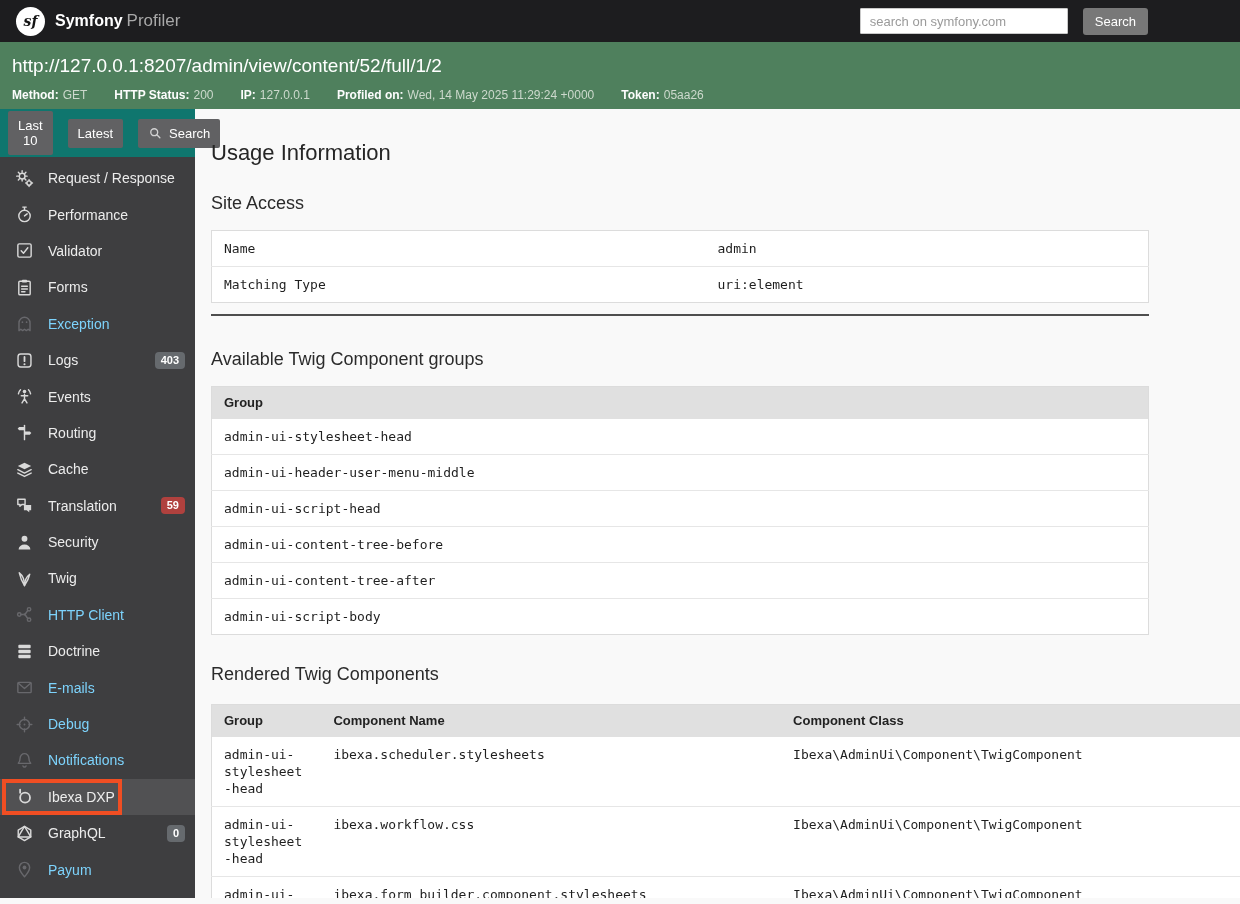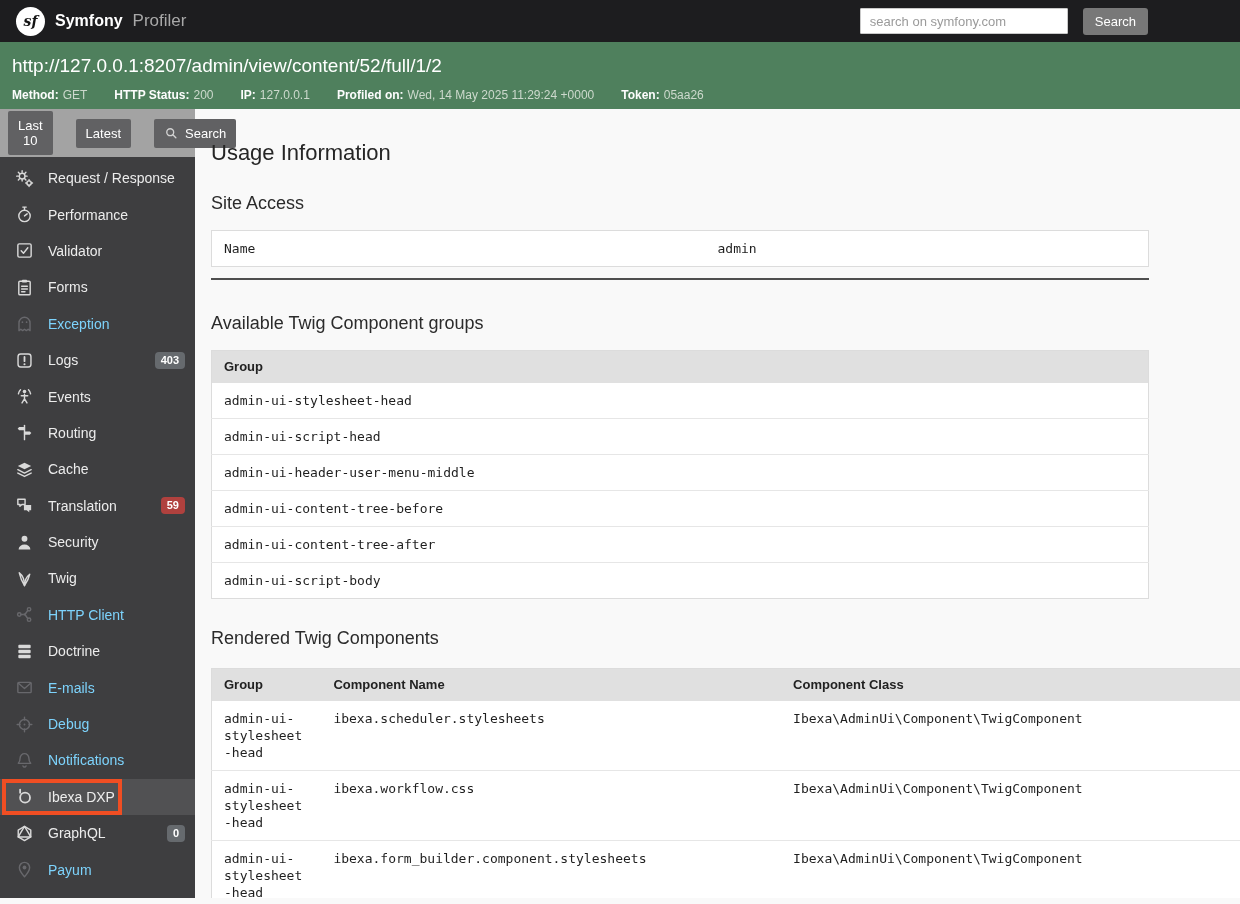--- a/index.html
+++ b/index.html
@@ -15,21 +15,21 @@
     height:42px; background:#1d1d1f; display:flex; align-items:center;
     padding:0 92px 0 16px;
   }
   .logo-circle {
     width:29px; height:29px; border-radius:50%; background:#fff; color:#141414;
     font-family:"DejaVu Serif", serif; font-style:italic; font-weight:bold;
     display:flex; align-items:center; justify-content:center; font-size:14px;
     flex-shrink:0;
   }
   .brand-name { color:#fff; font-size:16px; font-weight:bold; margin-left:10px; }
-  .app-name { color:#a8a8a8; font-size:17px; margin-left:10px;text-align:right; }
+  .app-name { color:#a8a8a8; font-size:17px; margin-left:4px;text-align:right; }
   .topbar-search { margin-left:auto; display:flex; align-items:center; gap:15px; }
   .topbar-search input {
     width:208px; height:26px; border:1px solid #c9c9c9; font-size:13px;
     padding:0 9px; font-family:"Liberation Sans", sans-serif; color:#333;
     outline:none; border-radius:1px;
   }
   .topbar-search input::placeholder { color:#9a9a9a; }
   .search-btn {
     background:#787878; color:#fff; border:none; font-size:13px;
     padding:6px 12px; border-radius:3px; cursor:pointer;
@@ -46,22 +46,22 @@
     margin-top:11px; display:flex; gap:27px; font-size:12px; color:#cdd9cd;
   }
   .status-meta b { color:#fdfdfd; font-weight:bold; margin-right:4px; }
 
   
   .layout { display:flex; height:789px; }
 
   
   .sidebar { width:195px; flex-shrink:0; background:#3e3e40; }
   .side-top {
-    background:#a3a3a3; height:48px; display:flex; align-items:center;
-    padding:0 8px; gap:23px;
+    background:#0f766e; height:48px; display:flex; align-items:center;
+    padding:0 8px; gap:15px;
   }
   .side-btn {
     background:#616163; color:#fff; font-size:13px; border:none;
     border-radius:2px; padding:7px 10px; cursor:pointer;
     display:flex; align-items:center; gap:6px;
     font-family:"Liberation Sans", sans-serif;
   }
   .side-btn .icon { display:flex; color:#d2d2d2; }
   .menu { padding-top:3px; }
   .side-item {
@@ -353,40 +353,44 @@
     <table class="tbl">
       <colgroup>
           <col style="width:494px">
           <col>
         </colgroup>
       <tbody id="site-access-body">
           <tr>
             <th class="mono mono-b">Name</th>
             <td class="mono">admin</td>
           </tr>
+          <tr>
+            <th class="mono mono-b">Matching Type</th>
+            <td class="mono">uri:element</td>
+          </tr>
         </tbody>
     </table>
     <div class="hr-dark"></div>
 
     <h2 class="section-h after-hr">Available Twig Component groups</h2>
     <table class="tbl">
       <thead>
           <tr>
             <th>Group</th>
           </tr>
         </thead>
       <tbody id="groups-body">
           <tr>
             <td class="mono">admin-ui-stylesheet-head</td>
           </tr>
           <tr>
+            <td class="mono">admin-ui-header-user-menu-middle</td>
+          </tr>
+          <tr>
             <td class="mono">admin-ui-script-head</td>
-          </tr>
-          <tr>
-            <td class="mono">admin-ui-header-user-menu-middle</td>
           </tr>
           <tr>
             <td class="mono">admin-ui-content-tree-before</td>
           </tr>
           <tr>
             <td class="mono">admin-ui-content-tree-after</td>
           </tr>
           <tr>
             <td class="mono">admin-ui-script-body</td>
           </tr>

